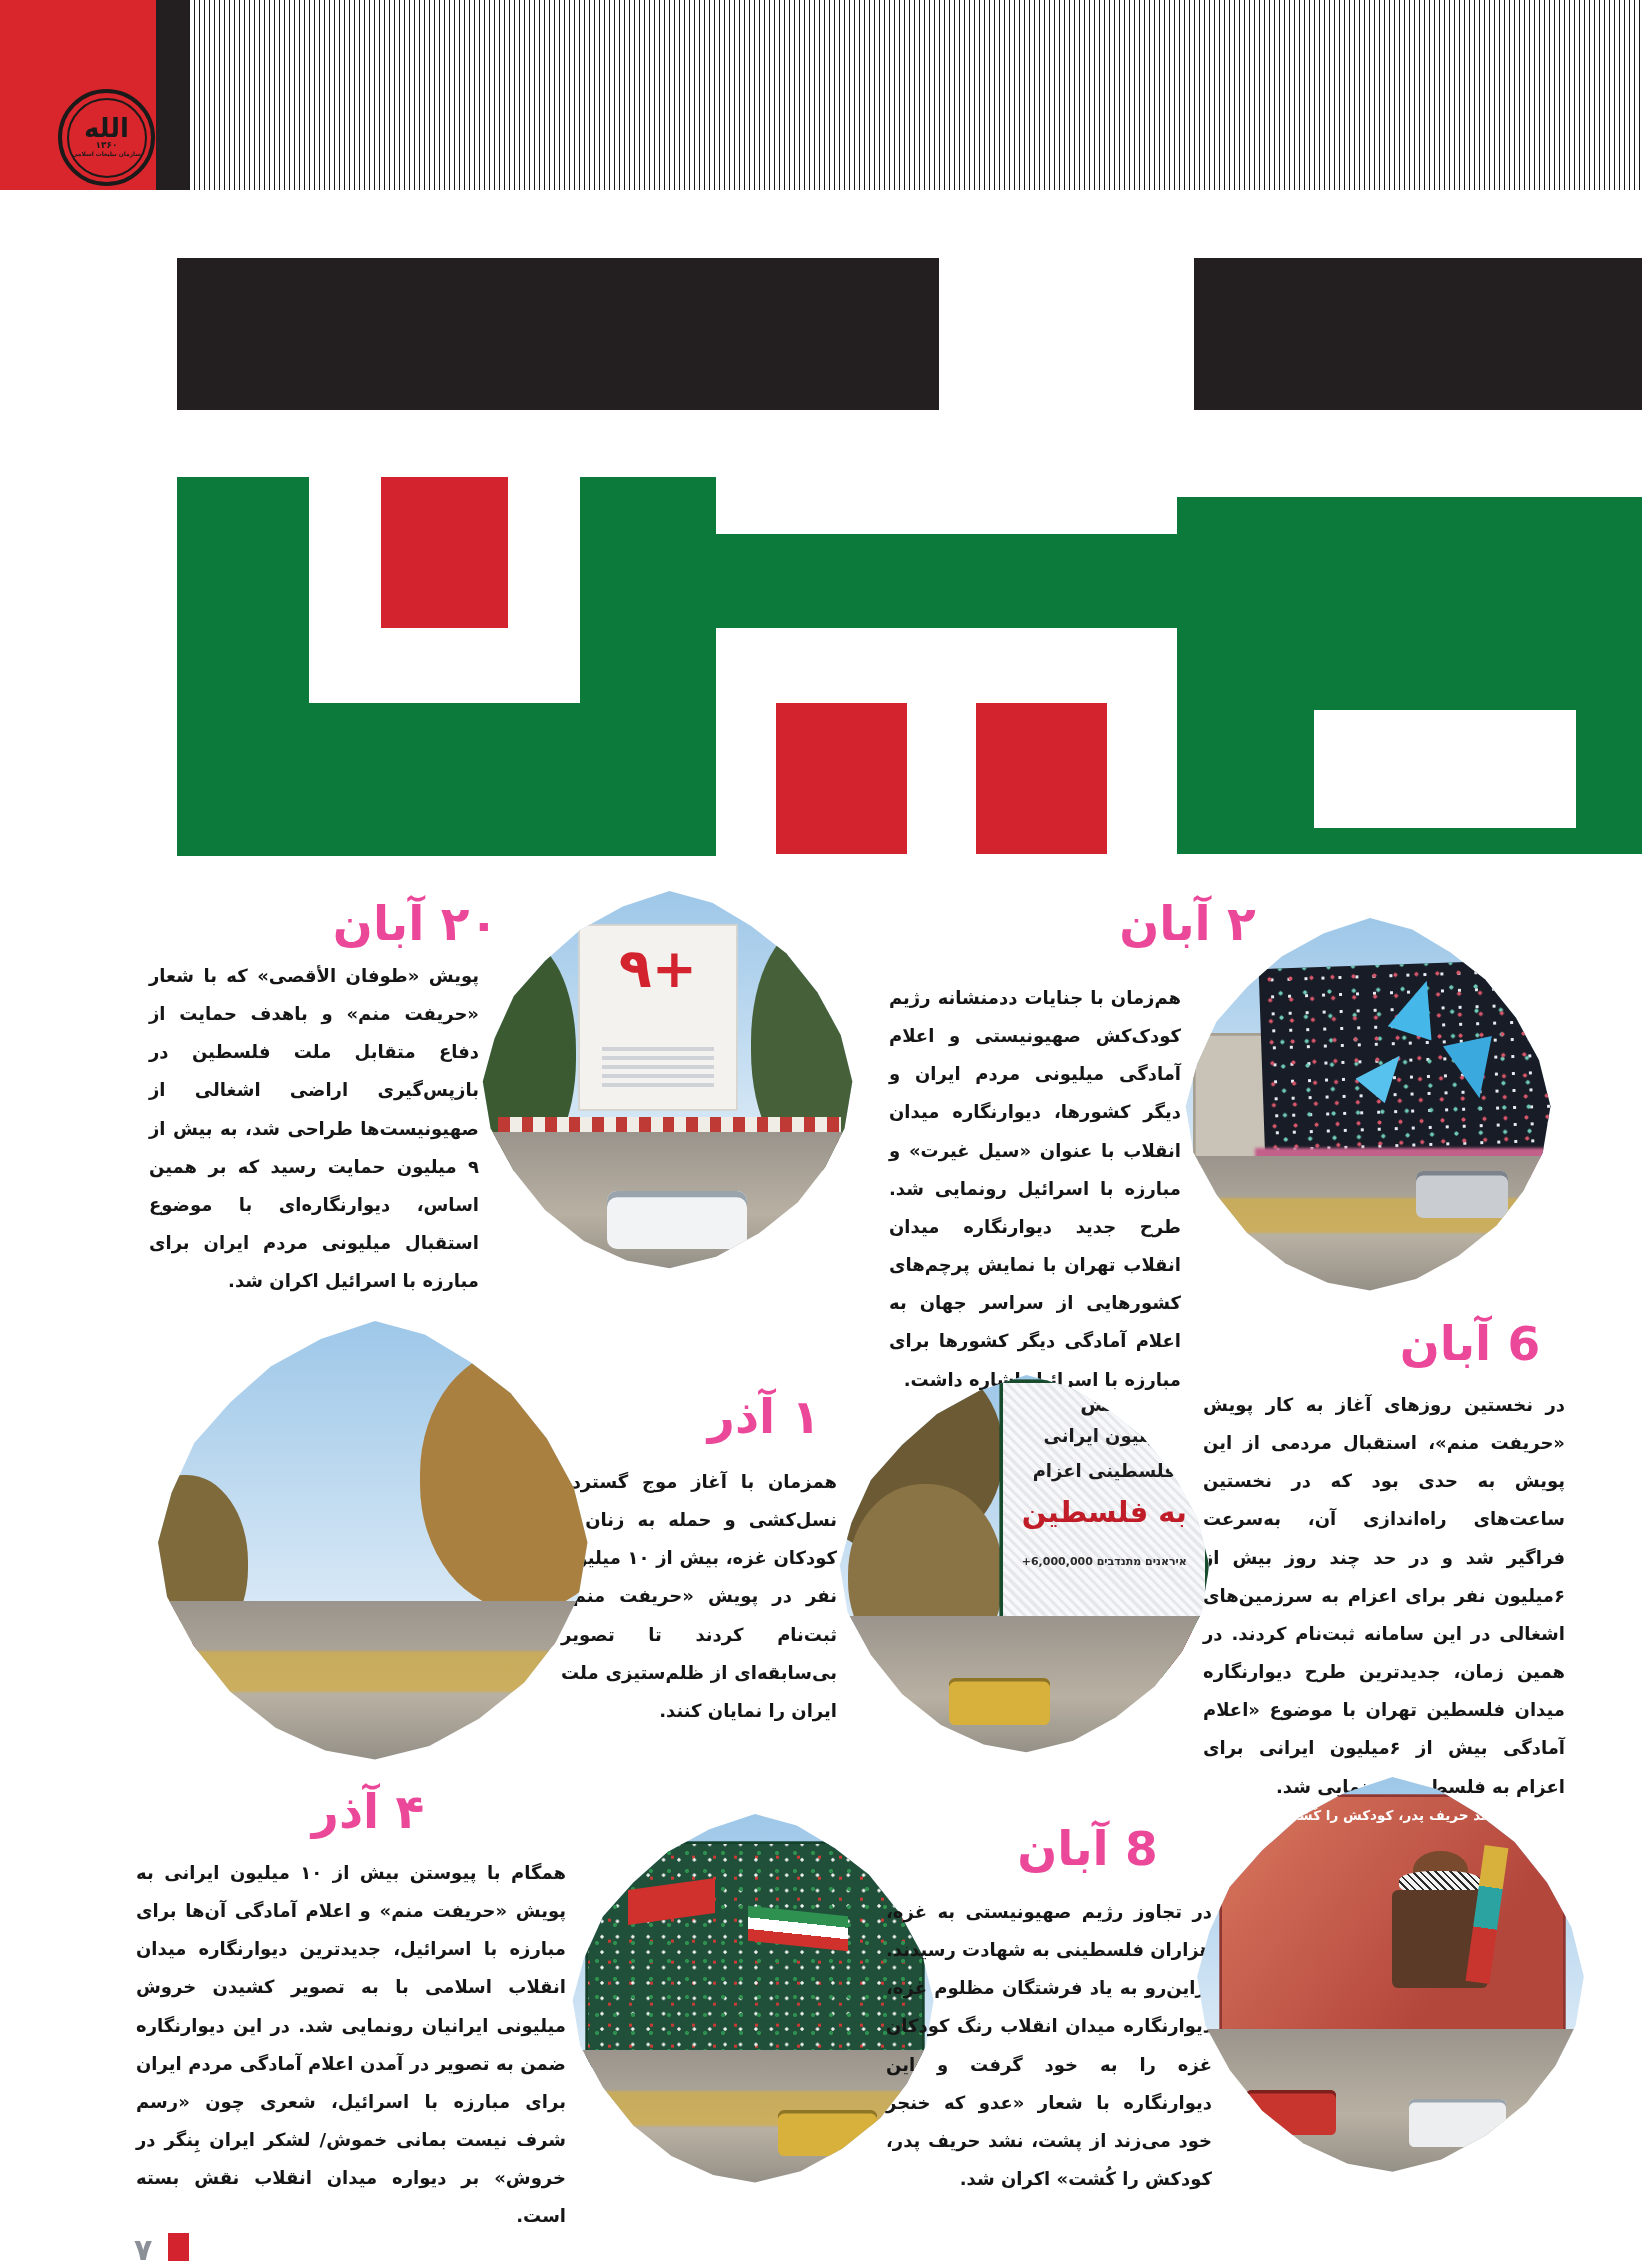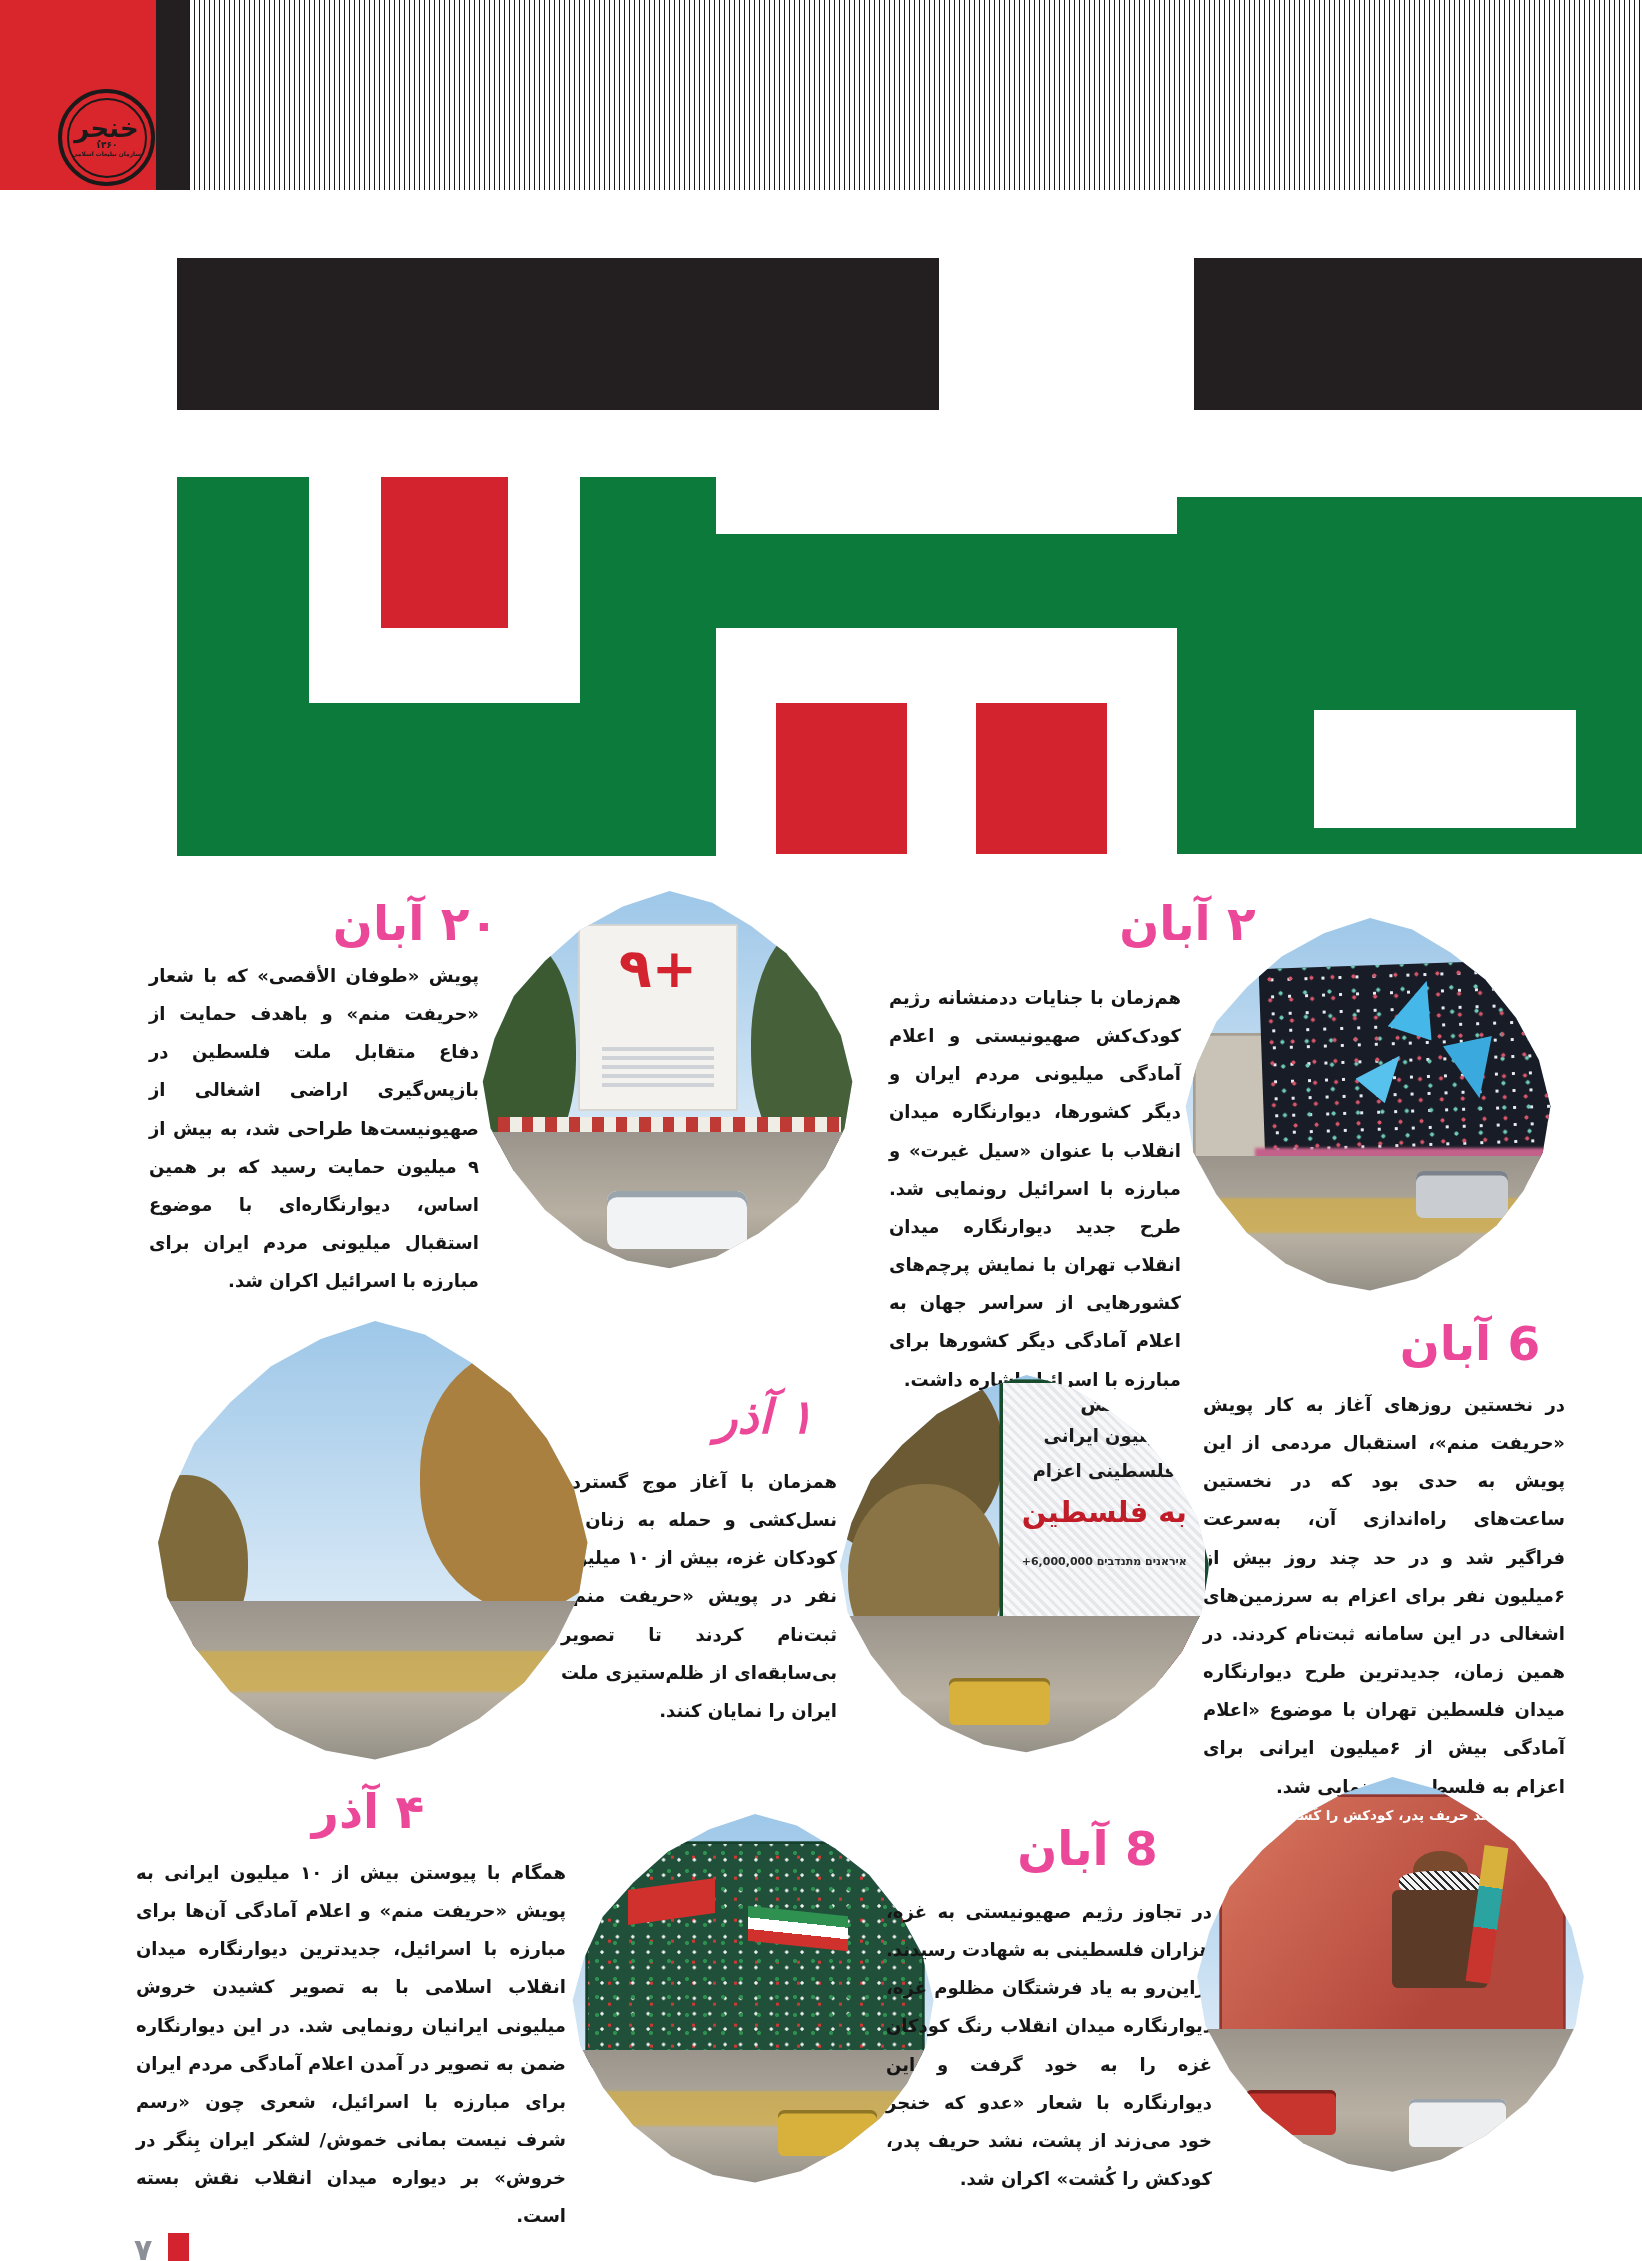--- a/index.html
+++ b/index.html
@@ -41,21 +41,21 @@
   .footer-red{background:#d2232e;}
 </style>
 </head>
 <body>
 
 <div class="abs logo-square"></div>
 <div class="abs logo-bar"></div>
 <div class="abs stripes"></div>
 <div class="abs logo-circle">
   <div class="logo-inner">
-    <div class="logo-callig">خنجر</div>
+    <div class="logo-callig">الله</div>
     <div class="logo-year">۱۳۶۰</div>
     <div class="logo-org">سازمان تبلیغات اسلامی</div>
   </div>
 </div>
 
 <div class="abs blk" style="left:177px;top:258px;width:762px;height:152px;"></div>
 <div class="abs blk" style="left:1194px;top:258px;width:449px;height:152px;"></div>
 
 <div class="abs grn" style="left:177px;top:477px;width:539px;height:379px;"></div>
 <div class="abs wht" style="left:309px;top:477px;width:271px;height:226px;"></div>
@@ -110,21 +110,21 @@
     <div class="caption-sm" style="left:6%;top:33%;width:88%;font-size:18px;color:#1c1c1c;">فلسطینی اعزام</div>
     <div class="caption-sm" style="left:6%;top:48%;width:88%;font-size:29px;color:#c01d28;">به فلسطین</div>
     <div class="caption-sm" style="left:4%;top:74%;width:92%;font-size:11px;color:#2a2a2a;direction:ltr;">+6,000,000 איראנים מתנדבים</div>
   </div>
   <div class="abs" style="left:40%;top:62%;width:60%;height:16%;background:#1b5e34;"></div>
   <div class="abs" style="left:84%;top:66%;width:10%;height:12%;background:#c8262d;clip-path:polygon(0 0,100% 0,100% 60%,50% 100%,0 60%);"></div>
   <div class="road"></div>
   <div class="abs" style="left:30%;bottom:10%;width:26%;height:12%;background:#d8b03c;border-radius:6.3px;box-shadow:inset 0 3.6px 0 #8f7526;"></div>
 </div>
 
-<div class="abs sec-head" style="left:669px;top:1391px;width:190px;font-style:italic;">۱ آذر</div>
+<div class="abs sec-head" style="left:669px;top:1391px;width:190px;">۱ آذر</div>
 <div class="abs sec-body" style="left:561px;top:1463px;width:276px;">همزمان با آغاز موج گسترده نسل‌کشی و حمله به زنان و کودکان غزه، بیش از ۱۰ میلیون نفر در پویش «حریفت منم» ثبت‌نام کردند تا تصویر بی‌سابقه‌ای از ظلم‌ستیزی ملت ایران را نمایان کنند.</div>
 <div class="abs photo" style="left:149px;top:1321px;width:452px;height:452px;">
   <div class="sky"></div>
   <div class="abs tree" style="right:-6%;top:6%;width:46%;height:58%;background:#a9803f;"></div>
   <div class="abs tree" style="left:-6%;top:34%;width:28%;height:40%;background:#7e6a3a;"></div>
   <div class="abs" style="left:4%;top:66%;width:92%;height:6%;background:repeating-linear-gradient(90deg,#c03a35 0 12.7px,#efe9e1 12.7px 25px);"></div>
   <div class="road"></div>
   <div class="streak"></div>
 </div>
 

